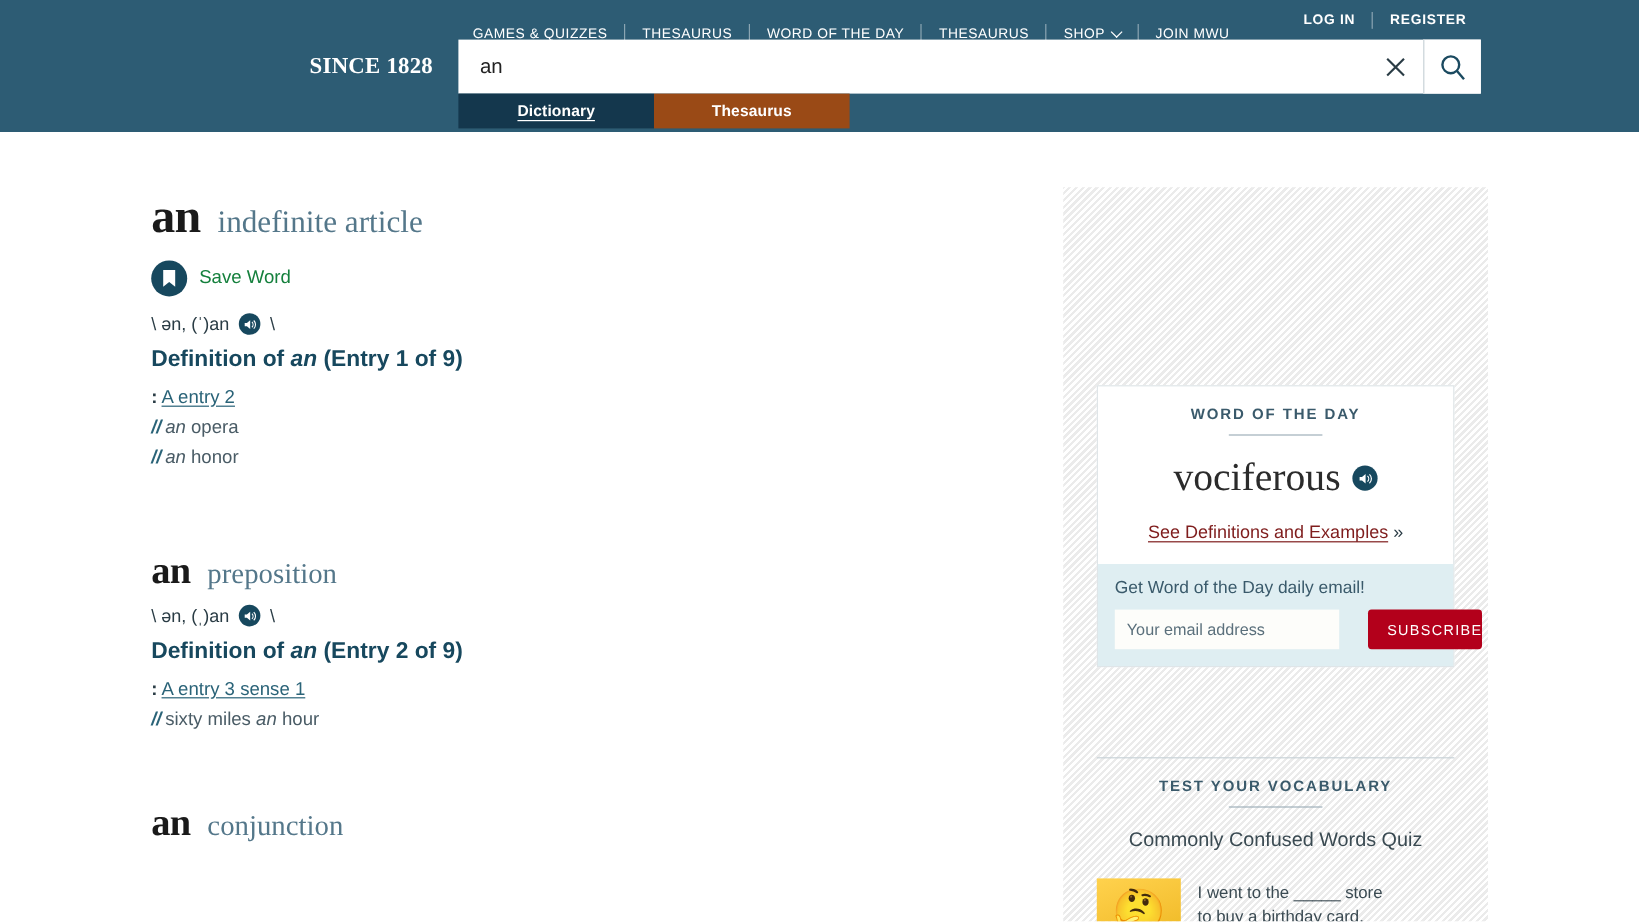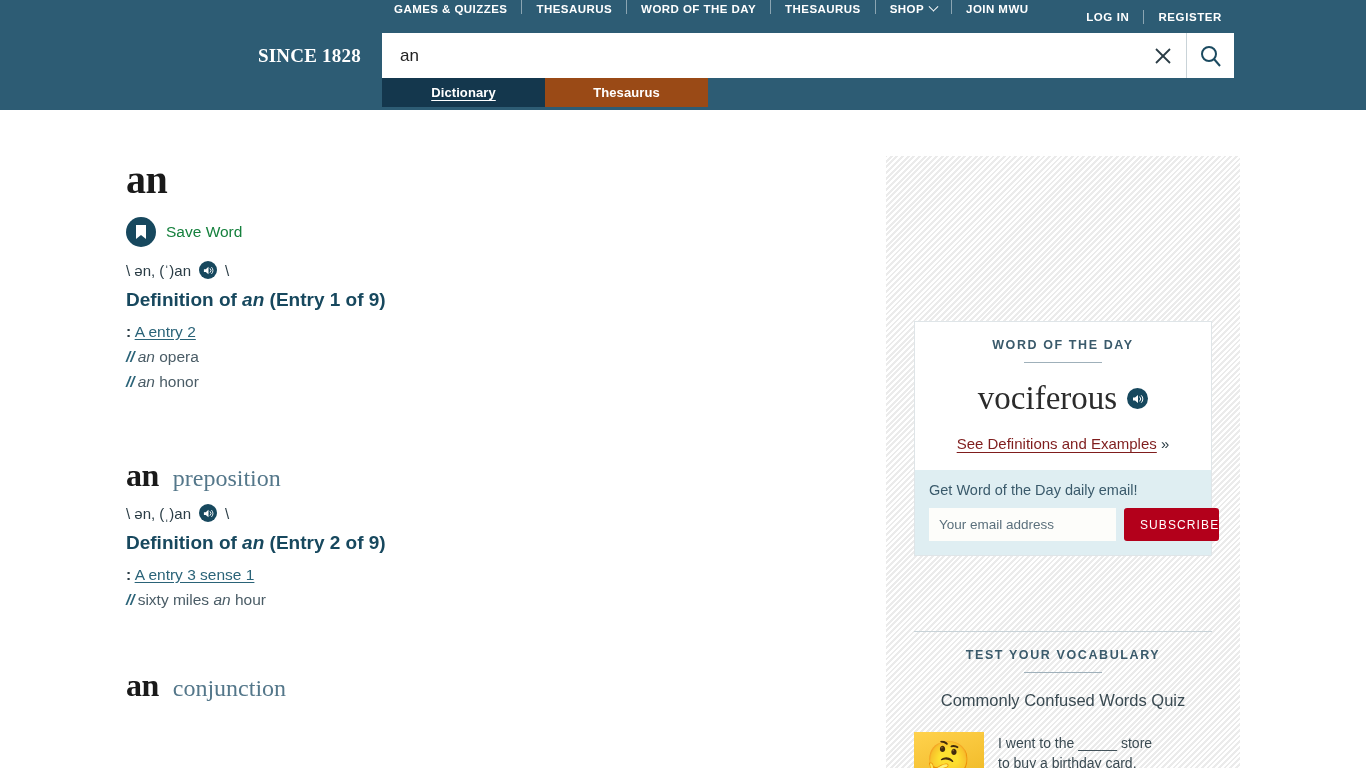--- a/index.html
+++ b/index.html
@@ -39,22 +39,22 @@
   .since {
     position: absolute; left: 258px; top: 45px;
     font-family: "Liberation Serif", serif;
     font-weight: bold;
     font-size: 19px;
     color: #ffffff;
     letter-spacing: 0.2px;
   }
 
   .topnav {
-    position: absolute; left: 380px; top: 0;
-    display: flex; height: 18px; font-weight: bold;
+    position: absolute; left: 380px; top: 20px;
+    display: flex; height: 18px;
   }
   .topnav a {
     color: #ffffff;
     font-size: 11.5px;
     letter-spacing: 0.45px;
     text-decoration: none;
     padding: 0 14px;
     white-space: nowrap;
     display: flex; align-items: center;
   }
@@ -281,21 +281,21 @@
   .signup {
     margin: 18px -14px 0 -14px;
     background: #dfeef2;
     padding: 12px 14px 14px 14px;
   }
   .signup-label {
     font-size: 14.5px;
     color: #3a5a6b;
   }
   .signup-row {
-    display: flex; align-items: stretch; gap: 8px;
+    display: flex; align-items: stretch; gap: 24px;
     margin-top: 10px;
   }
   .email-input {
     flex: 1; height: 33px;
     border: none; outline: none;
     background: #fdfdfa;
     font-size: 13.5px;
     color: #3a5a6b;
     padding-left: 10px;
     font-family: "Liberation Sans", sans-serif;
@@ -407,20 +407,21 @@
   </div>
 </div>
 
 <div class="page">
 
   <div class="content">
 
     <div class="entry">
       <div class="entry-head">
         <div class="headword">an</div>
+        <div class="pos">indefinite article</div>
       </div>
 
       <div class="saveword">
         <span class="bookmark-circle">
           <svg width="14" height="16" viewBox="0 0 14 16">
             <path d="M2 1 h10 v14 l-5 -4 l-5 4 z" fill="#ffffff"></path>
           </svg>
         </span>
         <span class="saveword-label">Save Word</span>
       </div>

